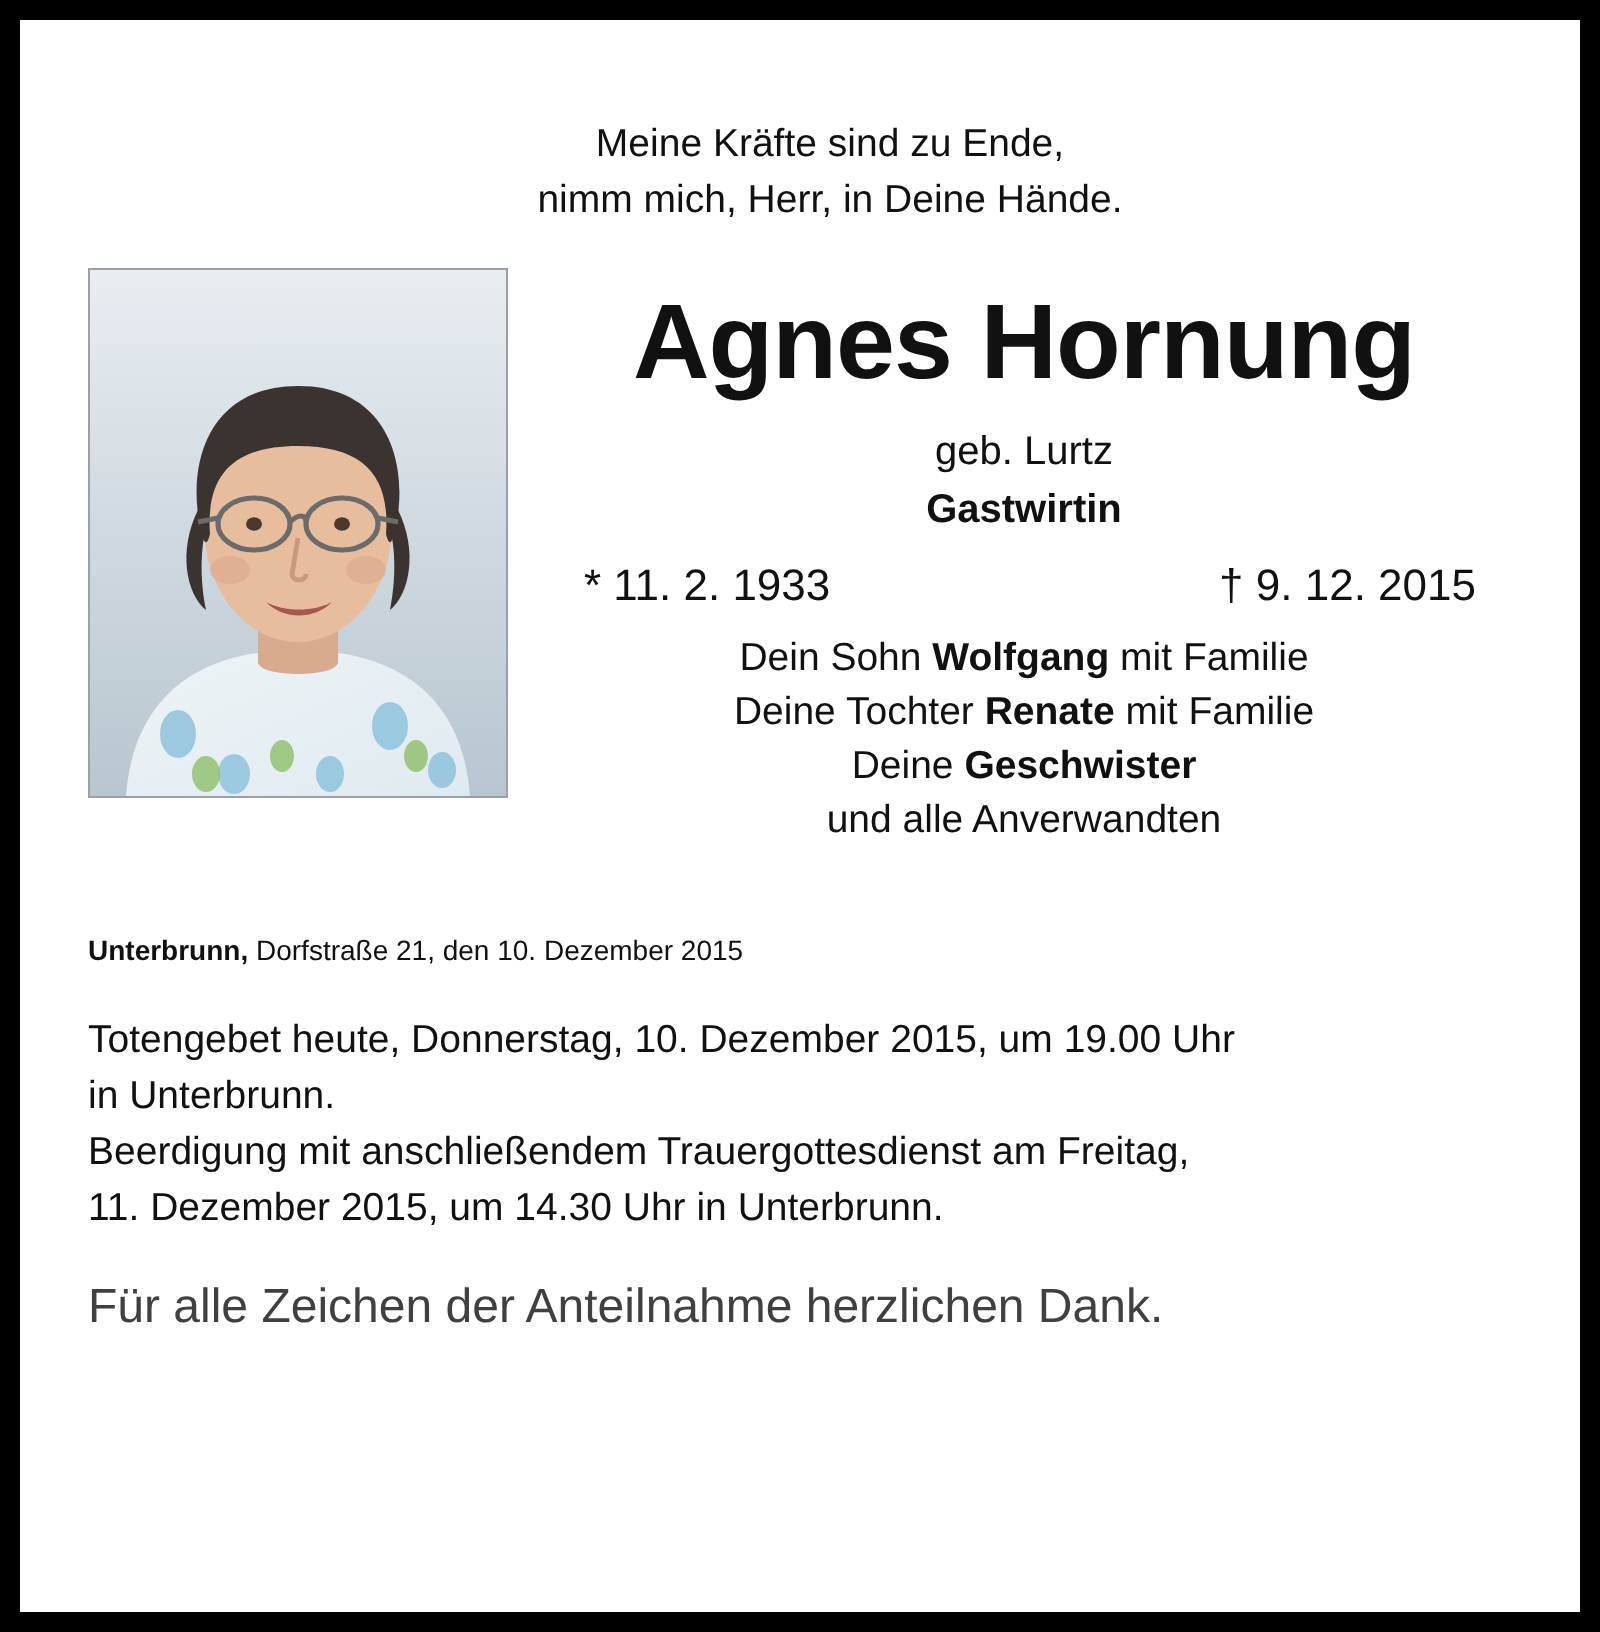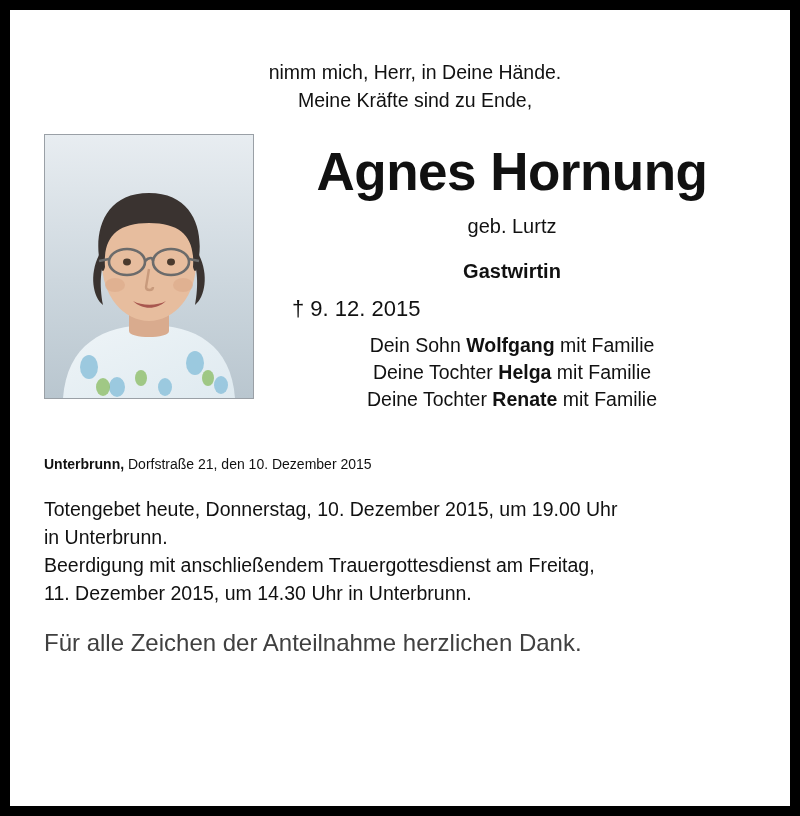--- a/index.html
+++ b/index.html
@@ -83,21 +83,21 @@
     font-size: 20px;
     line-height: 28px;
     margin-top: 10px;
     color: #111;
   }
   .profession {
     font-size: 20px;
     line-height: 26px;
     font-weight: bold;
     color: #111;
-    margin-top: 18px;
+    margin-top: 2px;
   }
   .dates {
     display: flex;
     justify-content: space-between;
     font-size: 22px;
     line-height: 30px;
     margin-top: 10px;
     padding: 0 18px 0 24px;
     color: #111;
   }
@@ -139,22 +139,22 @@
     color: #404040;
   }
 </style>
 </head>
 <body>
 
 <div class="obituary">
   <div class="inner">
 
     <div class="verse">
+      <div>Meine Kräfte sind zu Ende,</div>
       <div>nimm mich, Herr, in Deine Hände.</div>
-      <div>Meine Kräfte sind zu Ende,</div>
     </div>
 
     <div class="main-row">
 
       <div class="photo-col">
         <div class="photo-frame">
           <svg width="208" height="263" viewBox="0 0 208 263">
             <defs>
               <linearGradient id="bg" x1="0" y1="0" x2="0" y2="1">
                 <stop offset="0%" stop-color="#e8edf1"></stop>
@@ -210,26 +210,28 @@
             <ellipse cx="138" cy="150" rx="10" ry="7" fill="#dba787" opacity="0.55"></ellipse>
           </svg>
         </div>
       </div>
 
       <div class="text-col">
         <div class="deceased-name">Agnes Hornung</div>
         <div class="born-name">geb. Lurtz</div>
         <div class="profession">Gastwirtin</div>
         <div class="dates">
+          <span>* 11. 2. 1933</span>
           <span>† 9. 12. 2015</span>
         </div>
         <div class="mourners">
           <div><span>Dein Sohn </span><b>Wolfgang</b><span> mit Familie</span></div>
-          <div><span>Deine Tochter </span><b>Helga</b><span> mit Familie</span></div>
           <div><span>Deine Tochter </span><b>Renate</b><span> mit Familie</span></div>
+          <div><span>Deine </span><b>Geschwister</b><span></span></div>
+          <div><span>und alle Anverwandten</span></div>
         </div>
       </div>
     </div>
 
     <div class="place-line">
       <b>Unterbrunn,</b><span> Dorfstraße 21, den 10. Dezember 2015</span>
     </div>
 
     <div class="details">
       <p>Totengebet heute, Donnerstag, 10. Dezember 2015, um 19.00 Uhr</p>

